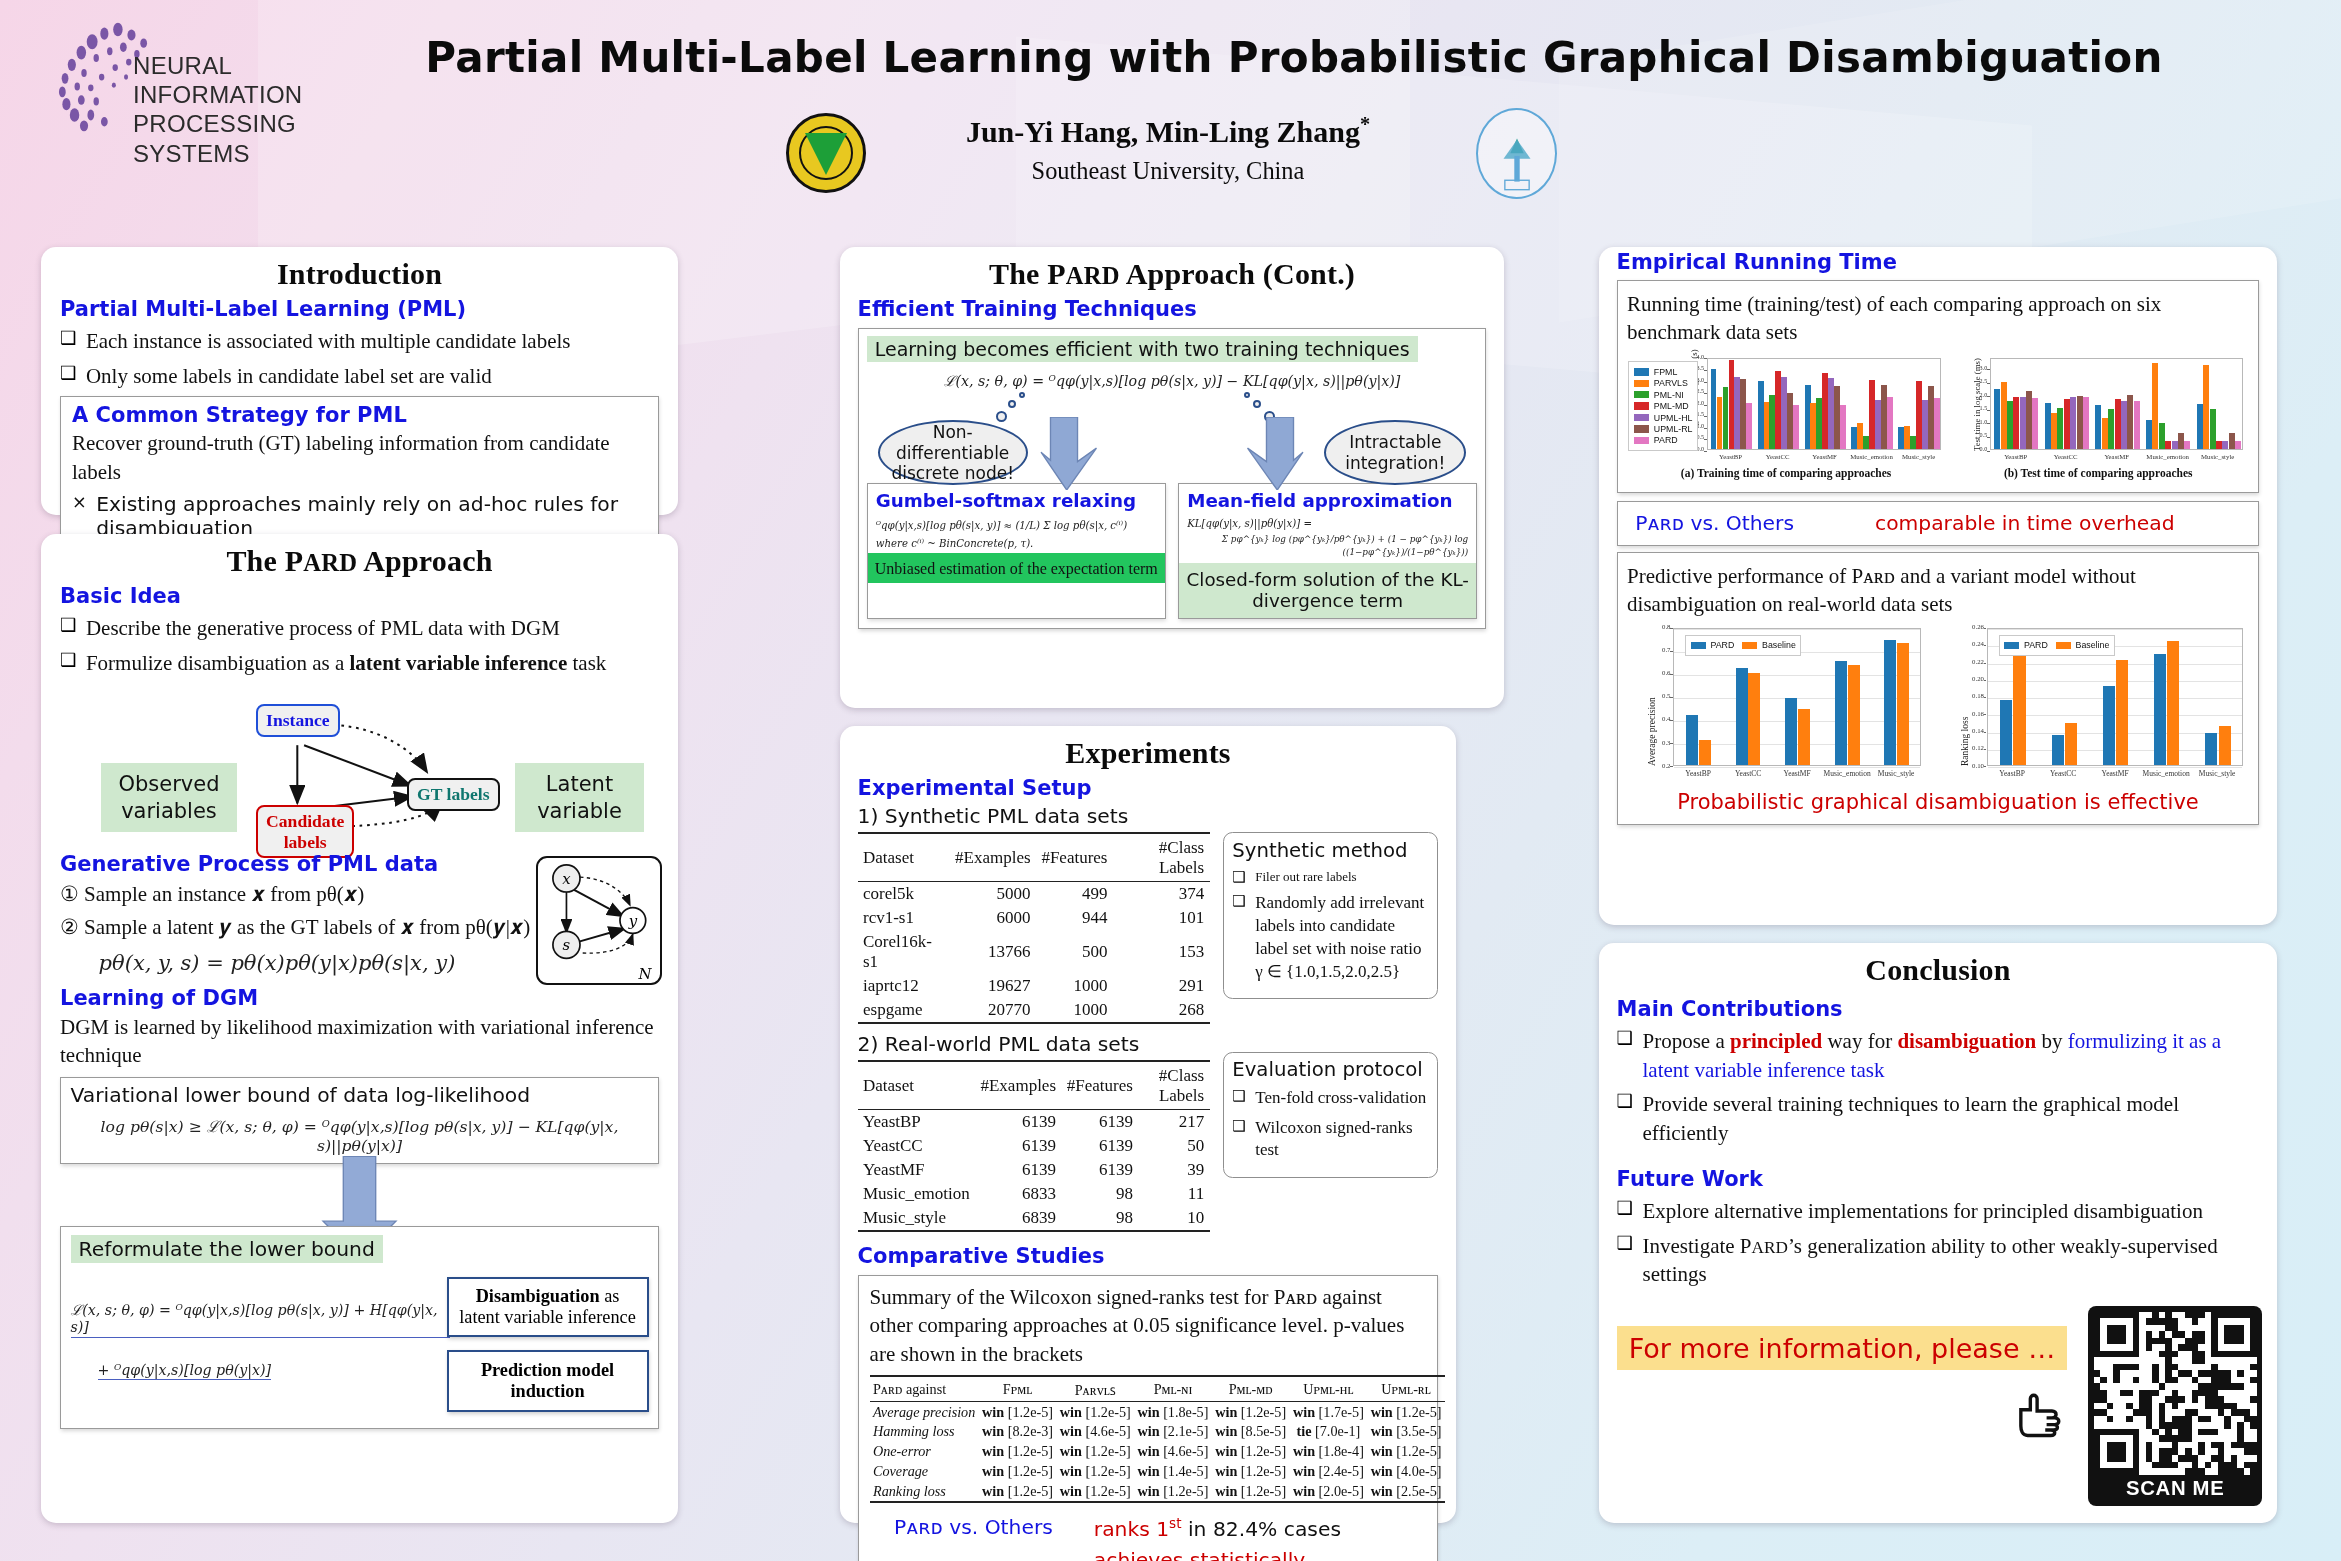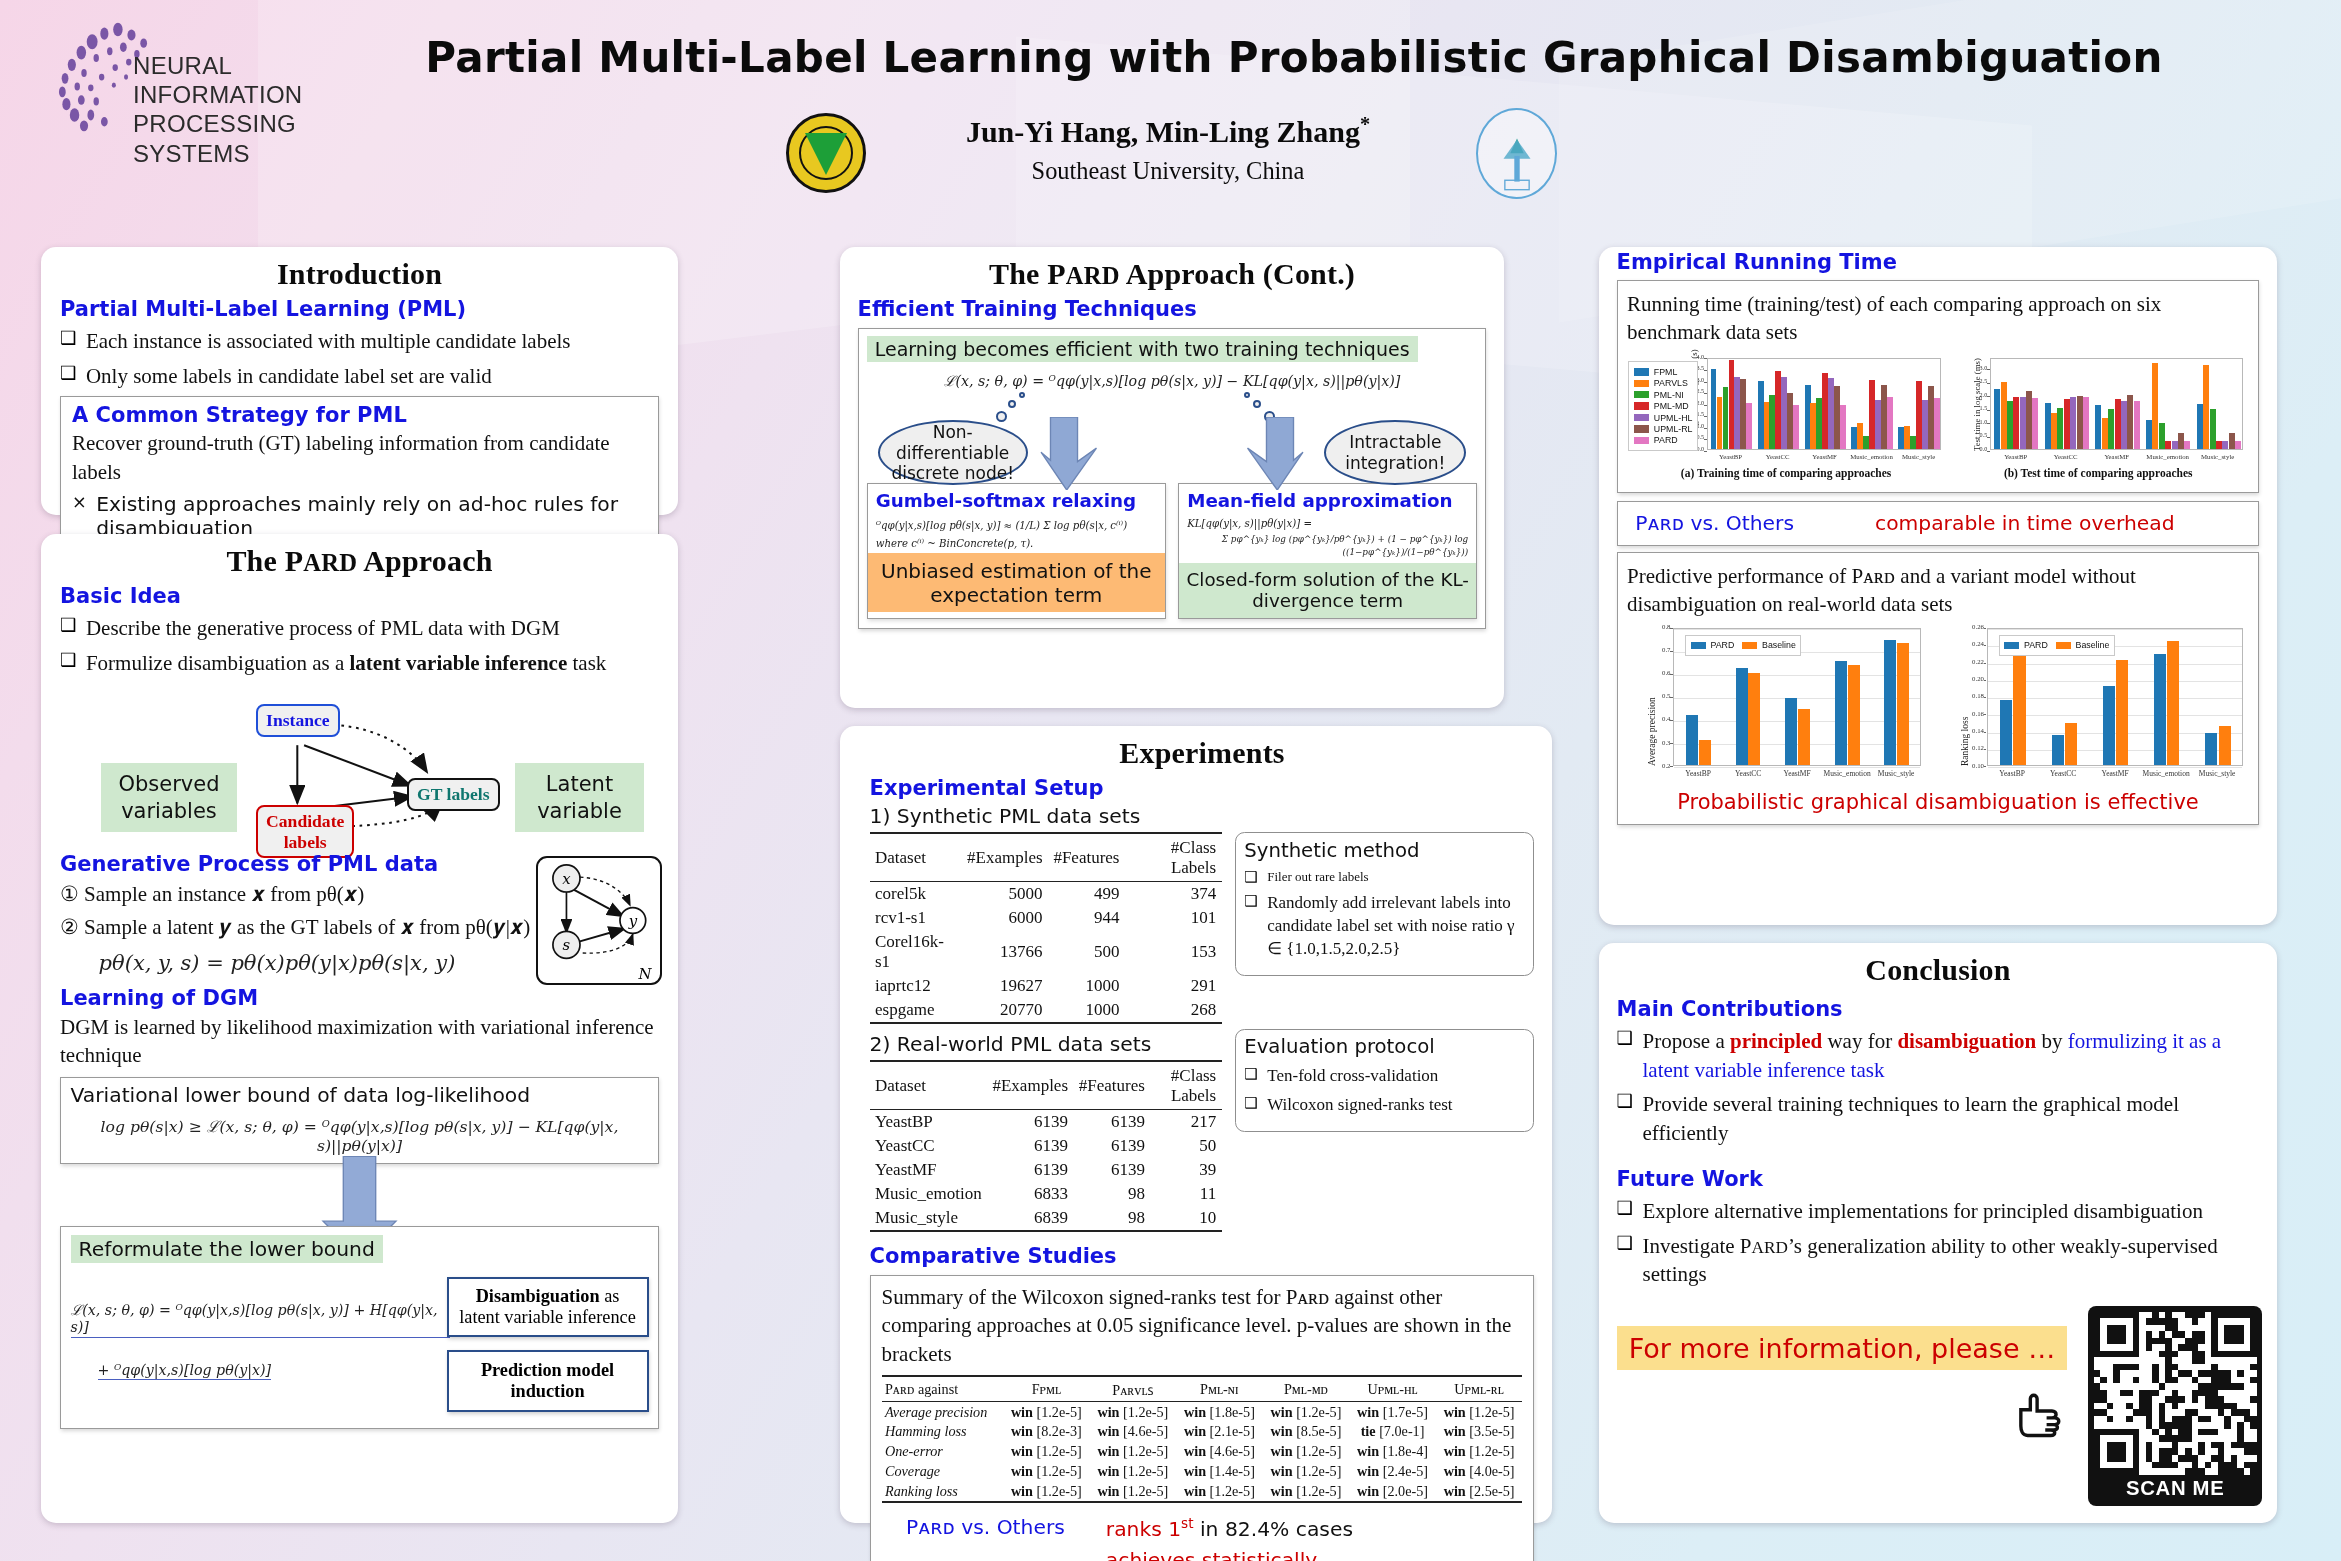--- a/index.html
+++ b/index.html
@@ -337,36 +337,36 @@
       </div>
 
       
       <div style="display:flex; gap:12.2px; margin-top:31px;">
         <div style="flex:1; border:1.4px solid #9a9a9a; background:#fff; box-shadow:1.4px 2px 4.1px rgba(0,0,0,.14);">
           <div style="padding:5.4px 8.1px 4.1px;">
             <div class="sub" style="font-size:18.3px;">Gumbel-softmax relaxing</div>
             <div class="eq" style="font-size:10.2px; margin-top:6.8px; line-height:1.5;">ᴼqφ(y|x,s)[log pθ(s|x, y)] ≈ (1/L) Σ log pθ(s|x, c⁽ⁱ⁾)</div>
             <div class="eq" style="font-size:10.2px; margin-top:5.4px;">where   c⁽ⁱ⁾ ~ BinConcrete(p, τ).</div>
           </div>
-          <div class="hand" style="background:#fdba74; text-align:center; padding:5.4px 4.1px; font-size:20px; line-height:1.2;">Unbiased estimation of the expectation term</div>
+          <div class="hand" style="background:#22c55e; text-align:center; padding:5.4px 4.1px; font-size:16px; line-height:1.2;font-family:Liberation Serif, serif;">Unbiased estimation of the expectation term</div>
         </div>
         <div style="flex:1; border:1.4px solid #9a9a9a; background:#fff; box-shadow:1.4px 2px 4.1px rgba(0,0,0,.14);">
           <div style="padding:5.4px 8.1px 4.1px;">
             <div class="sub" style="font-size:18.3px;">Mean-field approximation</div>
             <div class="eq" style="font-size:10.2px; margin-top:6.8px;">KL[qφ(y|x, s)||pθ(y|x)] =</div>
             <div class="eq" style="font-size:8.8px; margin-top:4.1px; line-height:1.5; text-align:right;">Σ pφ^{yₖ} log (pφ^{yₖ}/pθ^{yₖ}) + (1 − pφ^{yₖ}) log ((1−pφ^{yₖ})/(1−pθ^{yₖ}))</div>
           </div>
           <div class="hand" style="background:#cfe8ce; text-align:center; padding:5.4px 4.1px; font-size:18.3px; line-height:1.2;">Closed-form solution of the KL-divergence term</div>
         </div>
       </div>
     </div>
   </div>
 </div>
 
-<div class="panel" style="left:840px; top:726px; width:712px; height:797px;padding-left:12px;">
+<div class="panel" style="left:840px; top:726px; width:616px; height:797px;">
   <div class="panel-title">Experiments</div>
 
   <div style="padding:2.7px 17.6px 0;">
     <div class="sub">Experimental Setup</div>
     <div class="hand" style="margin-top:4.1px;">1) Synthetic PML data sets</div>
 
     <div style="display:flex; gap:13.6px; margin-top:4.1px;">
       <div style="width:352px;">
         <table class="dt">
           <thead>

